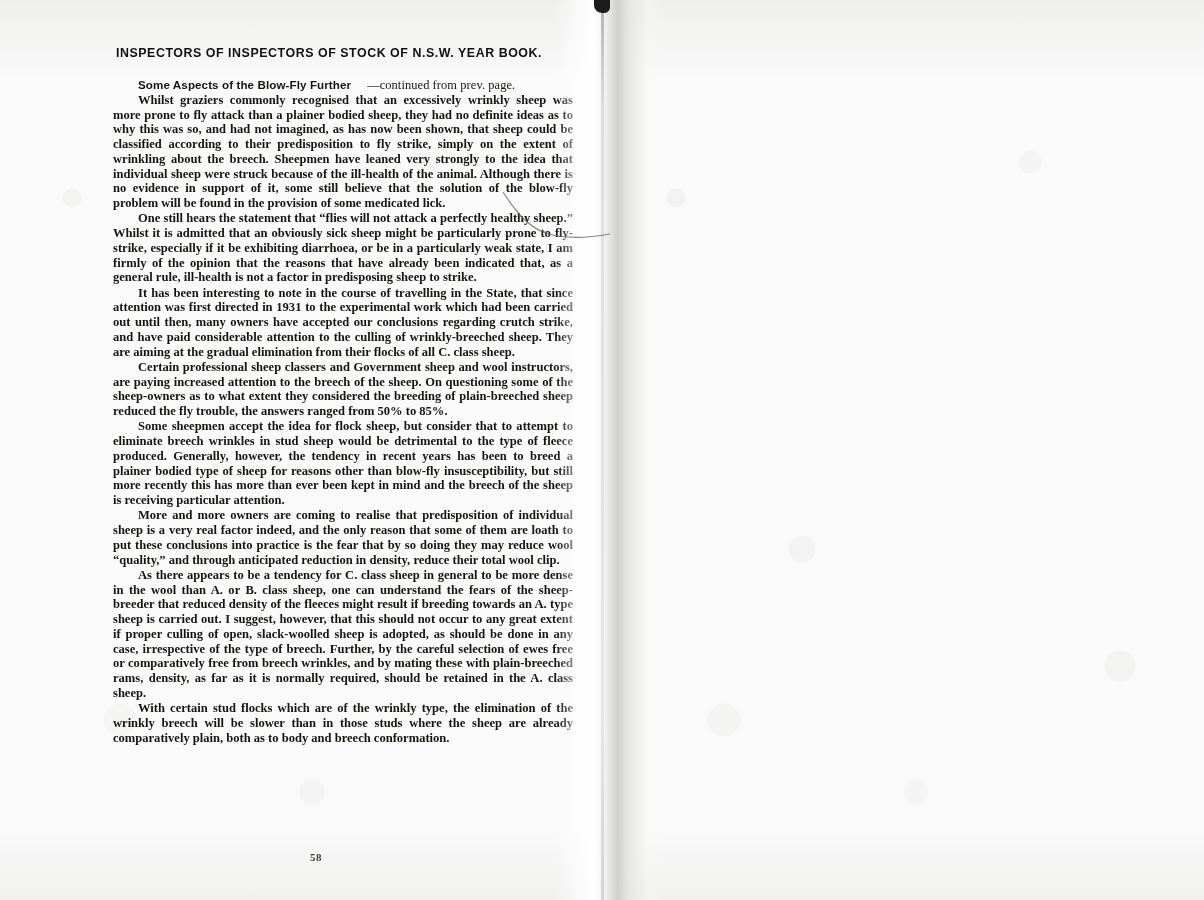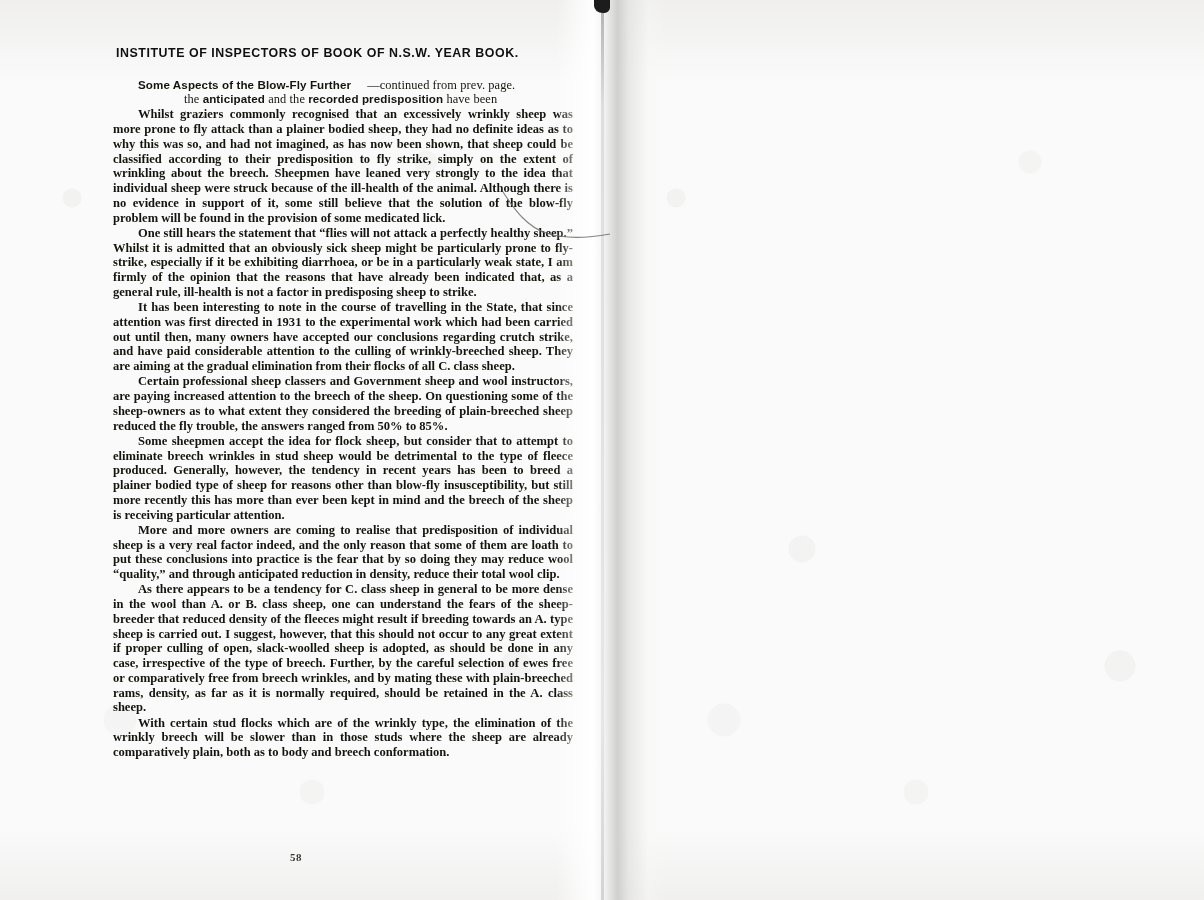--- a/index.html
+++ b/index.html
@@ -183,46 +183,45 @@
     position: absolute;
     top: 851px;
     width: 600px;
     text-align: center;
     font-family: "Liberation Serif", serif;
     font-weight: bold;
     font-size: 11px;
     color: #3a3a34;
     letter-spacing: .5px;
   }
-  .page-left  .folio { left: 16px;  width: 560px; }
+  .page-left  .folio { left: 36px;  width: 560px; }
 </style>
 </head>
 <body>
 
 <div id="scan">
 
   <div class="sheet sheet-left">
     <div class="grain"></div>
     <div class="vignette"></div>
   </div>
 
   <div class="sheet sheet-right">
     <div class="grain"></div>
     <div class="vignette"></div>
   </div>
 
   <div class="page page-left">
 
-    <div class="running-head">INSTITUTE OF INSPECTORS OF BOOK OF N.S.W. YEAR BOOK.</div>
+    <div class="running-head">INSPECTORS OF INSPECTORS OF STOCK OF N.S.W. YEAR BOOK.</div>
 
     <div class="column">
 
       <p class="article-title">
         <span>Some Aspects of the Blow-Fly Further</span><span class="cont">—continued from prev. page.</span>
-        <span class="ind"><span>the </span><b>anticipated</b><span> and the </span><b>recorded predisposition</b><span> have been</span></span>
       </p>
 
       <p>Whilst graziers commonly recognised that an excessively wrinkly sheep was more prone to fly attack than a plainer bodied sheep, they had no definite ideas as to why this was so, and had not imagined, as has now been shown, that sheep could be classified according to their predisposition to fly strike, simply on the extent of wrinkling about the breech. Sheepmen have leaned very strongly to the idea that individual sheep were struck because of the ill-health of the animal. Although there is no evidence in support of it, some still believe that the solution of the blow-fly problem will be found in the provision of some medicated lick.</p>
       <p>One still hears the statement that “flies will not attack a perfectly healthy sheep.” Whilst it is admitted that an obviously sick sheep might be particularly prone to fly-strike, especially if it be exhibiting diarrhoea, or be in a particularly weak state, I am firmly of the opinion that the reasons that have already been indicated that, as a general rule, ill-health is not a factor in predisposing sheep to strike.</p>
       <p>It has been interesting to note in the course of travelling in the State, that since attention was first directed in 1931 to the experimental work which had been carried out until then, many owners have accepted our conclusions regarding crutch strike, and have paid considerable attention to the culling of wrinkly-breeched sheep. They are aiming at the gradual elimination from their flocks of all C. class sheep.</p>
       <p>Certain professional sheep classers and Government sheep and wool instructors, are paying increased attention to the breech of the sheep. On questioning some of the sheep-owners as to what extent they considered the breeding of plain-breeched sheep reduced the fly trouble, the answers ranged from 50% to 85%.</p>
       <p>Some sheepmen accept the idea for flock sheep, but consider that to attempt to eliminate breech wrinkles in stud sheep would be detrimental to the type of fleece produced. Generally, however, the tendency in recent years has been to breed a plainer bodied type of sheep for reasons other than blow-fly insusceptibility, but still more recently this has more than ever been kept in mind and the breech of the sheep is receiving particular attention.</p>
       <p>More and more owners are coming to realise that predisposition of individual sheep is a very real factor indeed, and the only reason that some of them are loath to put these conclusions into practice is the fear that by so doing they may reduce wool “quality,” and through anticipated reduction in density, reduce their total wool clip.</p>
       <p>As there appears to be a tendency for C. class sheep in general to be more dense in the wool than A. or B. class sheep, one can understand the fears of the sheep-breeder that reduced density of the fleeces might result if breeding towards an A. type sheep is carried out. I suggest, however, that this should not occur to any great extent if proper culling of open, slack-woolled sheep is adopted, as should be done in any case, irrespective of the type of breech. Further, by the careful selection of ewes free or comparatively free from breech wrinkles, and by mating these with plain-breeched rams, density, as far as it is normally required, should be retained in the A. class sheep.</p>
       <p>With certain stud flocks which are of the wrinkly type, the elimination of the wrinkly breech will be slower than in those studs where the sheep are already comparatively plain, both as to body and breech conformation.</p>

